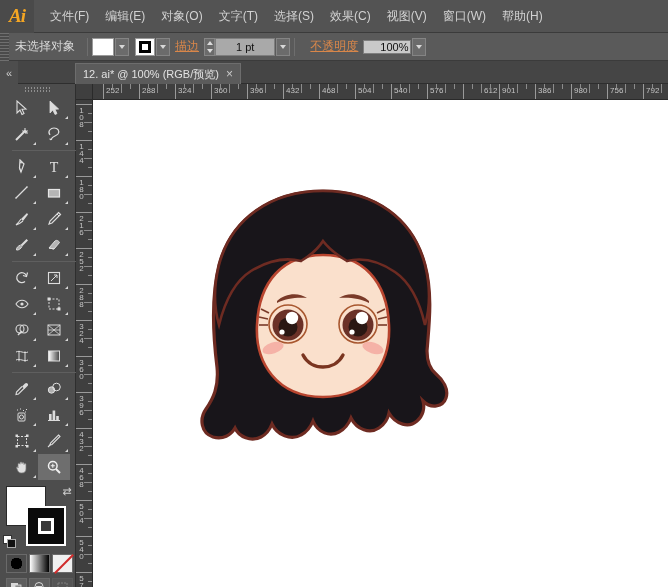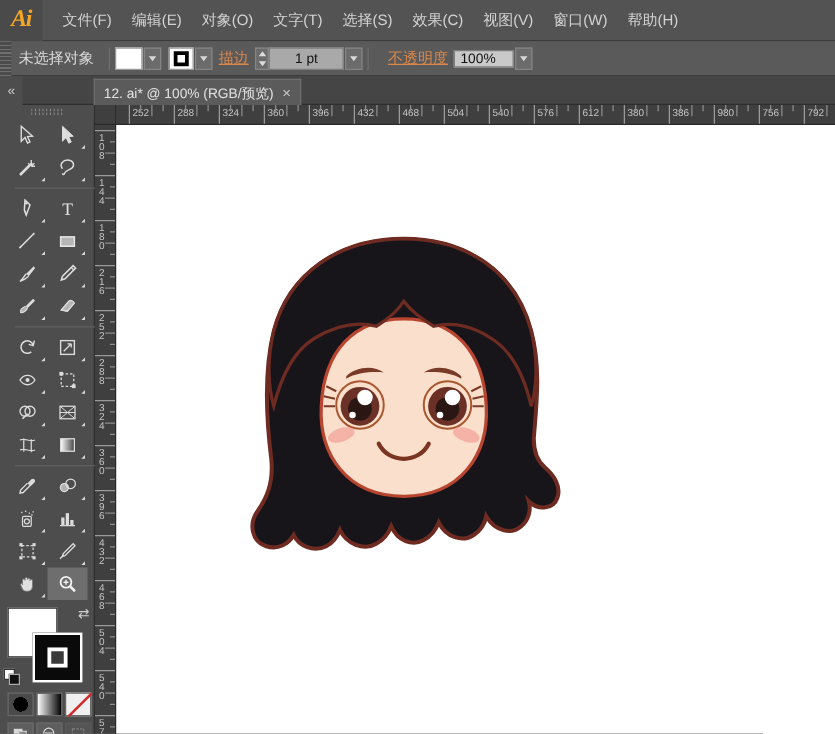--- a/index.html
+++ b/index.html
@@ -108,21 +108,21 @@
   }
   .profile-line { width: 46px; height: 3px; background: #1a1a1a; border-radius: 2px; }
   .brush-field {
     width: 90px; height: 18px; background: #c9c9c9; border: 1px solid #7e7e7e;
     display: flex; align-items: center; gap: 5px; padding: 0 4px;
     font-size: 11px; color: #111;
   }
   .brush-dot { width: 3px; height: 3px; background: #222; border-radius: 50%; }
   .opacity-field {
     width: 48px; height: 14px; background: #c9c9c9; border: 1px solid #7e7e7e;
-    display: flex; align-items: center; padding: 0 4px; font-size: 11px; color: #111;
+    display: flex; align-items: center; padding: 0 16px; font-size: 11px; color: #111;
   }
 
   
   .tabzone {
     position: absolute; left: 0; top: 61px; width: 668px; height: 23px;
     background: #454545; border-bottom: 1px solid #2e2e2e;
   }
   .panel-collapse {
     position: absolute; left: 0; top: 0; width: 18px; height: 23px;
     color: #cfcfcf; font-size: 11px; display:flex; align-items:center; justify-content:center;
@@ -633,26 +633,26 @@
       <div class="rh-lbl" style="left: 299px;">540</div>
       <div class="rh-tick" style="left: 307px; height: 5px;"></div>
       <div class="rh-tick" style="left: 316px; height: 9px;"></div>
       <div class="rh-tick" style="left: 325px; height: 5px;"></div>
       <div class="rh-tick major" style="left: 334px;"></div>
       <div class="rh-lbl" style="left: 335px;">576</div>
       <div class="rh-tick" style="left: 343px; height: 5px;"></div>
       <div class="rh-tick" style="left: 352px; height: 9px;"></div>
       <div class="rh-tick" style="left: 361px; height: 5px;"></div>
       <div class="rh-tick major" style="left: 370px;"></div>
-      <div class="rh-lbl" style="left: 371px;">612</div>
+      <div class="rh-lbl" style="left: 389px;">612</div>
       <div class="rh-tick" style="left: 379px; height: 5px;"></div>
       <div class="rh-tick" style="left: 388px; height: 9px;"></div>
       <div class="rh-tick" style="left: 397px; height: 5px;"></div>
       <div class="rh-tick major" style="left: 406px;"></div>
-      <div class="rh-lbl" style="left: 407px;">380</div>
+      <div class="rh-lbl" style="left: 407px;">901</div>
       <div class="rh-tick" style="left: 415px; height: 5px;"></div>
       <div class="rh-tick" style="left: 424px; height: 9px;"></div>
       <div class="rh-tick" style="left: 433px; height: 5px;"></div>
       <div class="rh-tick major" style="left: 442px;"></div>
       <div class="rh-lbl" style="left: 443px;">386</div>
       <div class="rh-tick" style="left: 451px; height: 5px;"></div>
       <div class="rh-tick" style="left: 460px; height: 9px;"></div>
       <div class="rh-tick" style="left: 469px; height: 5px;"></div>
       <div class="rh-tick major" style="left: 478px;"></div>
       <div class="rh-lbl" style="left: 479px;">980</div>

